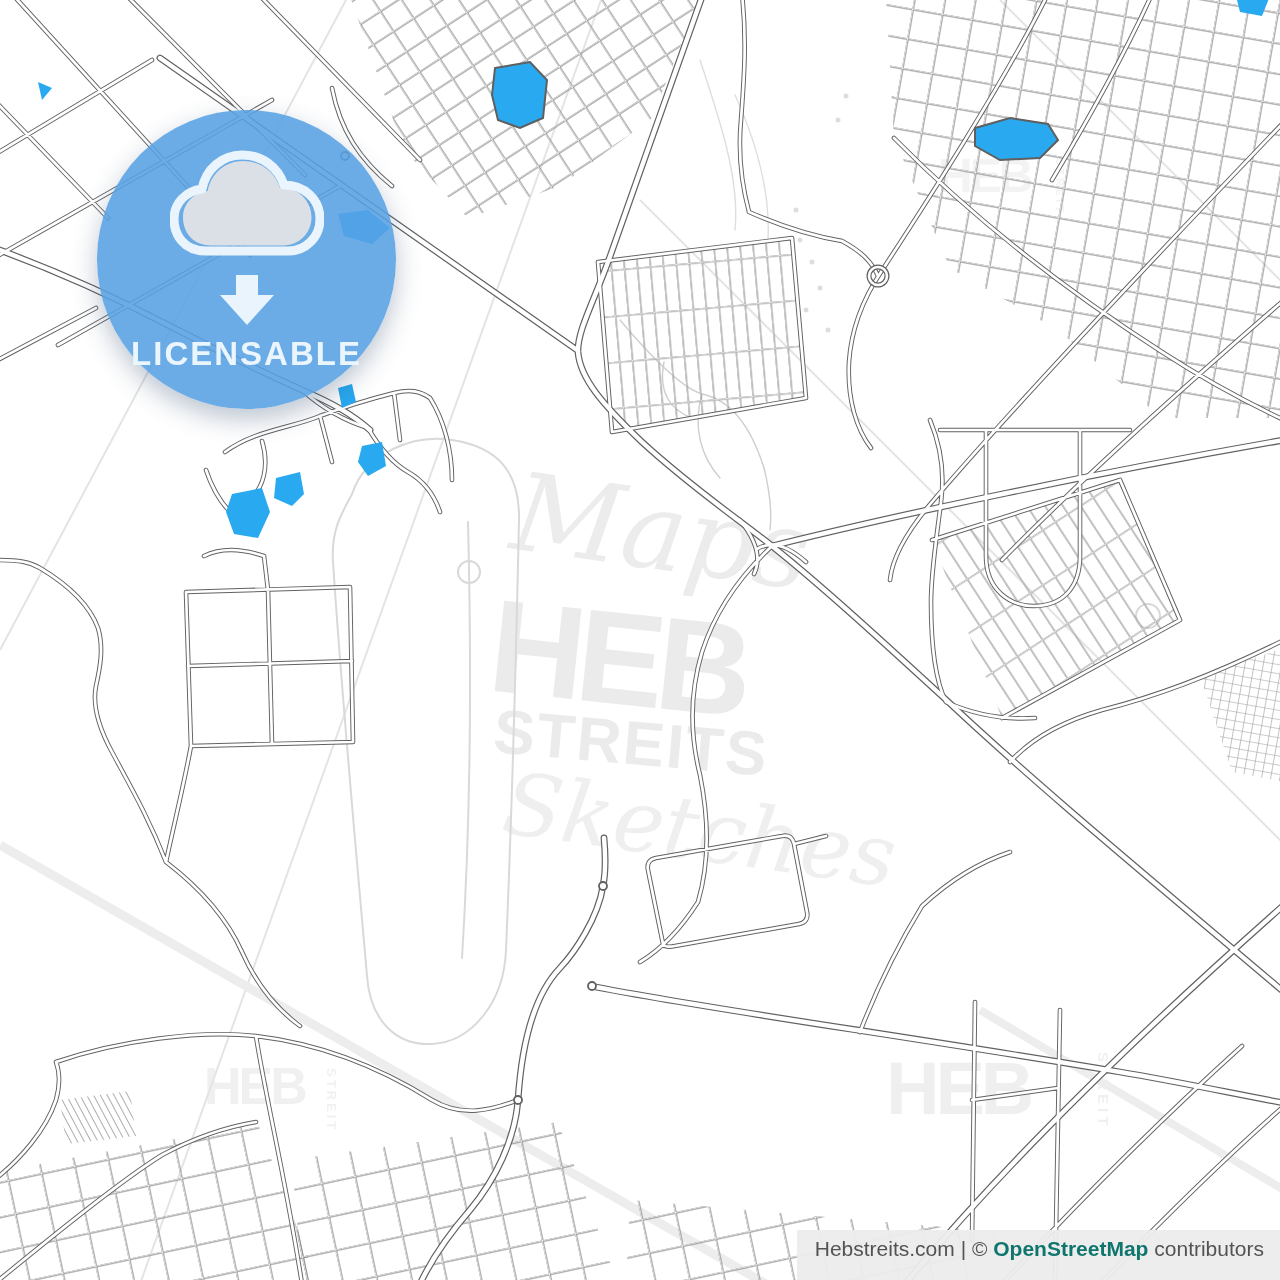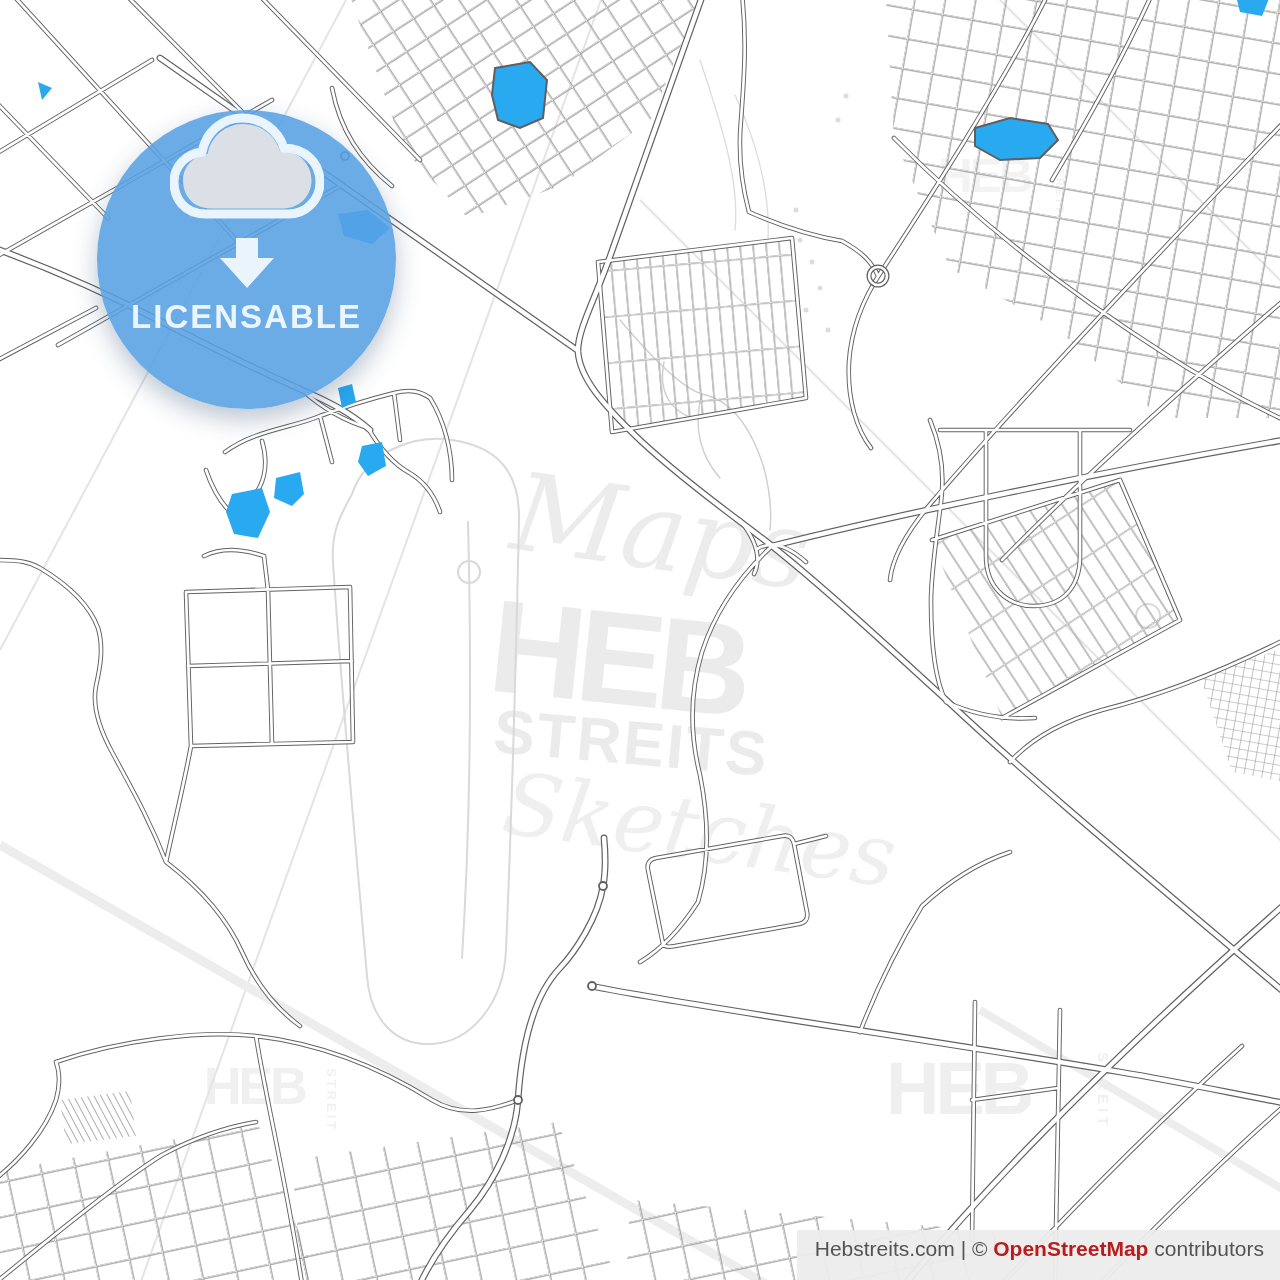--- a/index.html
+++ b/index.html
@@ -8,28 +8,28 @@
   svg.map{position:absolute;left:0;top:0;}
 
   
   .wm-script{font-family:"DejaVu Serif",serif;font-style:italic;}
   .wm-block{font-family:"Liberation Sans",sans-serif;font-weight:bold;}
 
   
   .badge{position:absolute;left:97px;top:110px;width:299px;height:299px;border-radius:50%;
          background:rgba(87,161,228,0.88);
          box-shadow:0 10px 26px rgba(30,60,100,0.30);
-         display:flex;flex-direction:column;align-items:center;}
+         display:flex;flex-direction:column;align-items:center;justify-content:center;}
   .badge-label{font-weight:bold;font-size:33px;letter-spacing:2px;color:#EAF5FE;margin-top:2px;}
 
   
   .attribution{position:absolute;right:0;bottom:0;height:38px;display:flex;align-items:center;
                background:rgba(236,236,236,0.95);padding:0 16px 12px 18px;font-size:21px;color:#535353;
                white-space:pre;}
-  .attribution .osm{font-weight:bold;color:#b91c1c;}
+  .attribution .osm{font-weight:bold;color:#0f766e;}
 </style>
 </head>
 <body>
 
 <div class="stage">
 
   <svg class="map" width="1280" height="1280" viewBox="0 0 1280 1280">
     <defs>
 
       <pattern id="gA_d" width="24" height="24" patternUnits="userSpaceOnUse" patternTransform="rotate(-33)">

